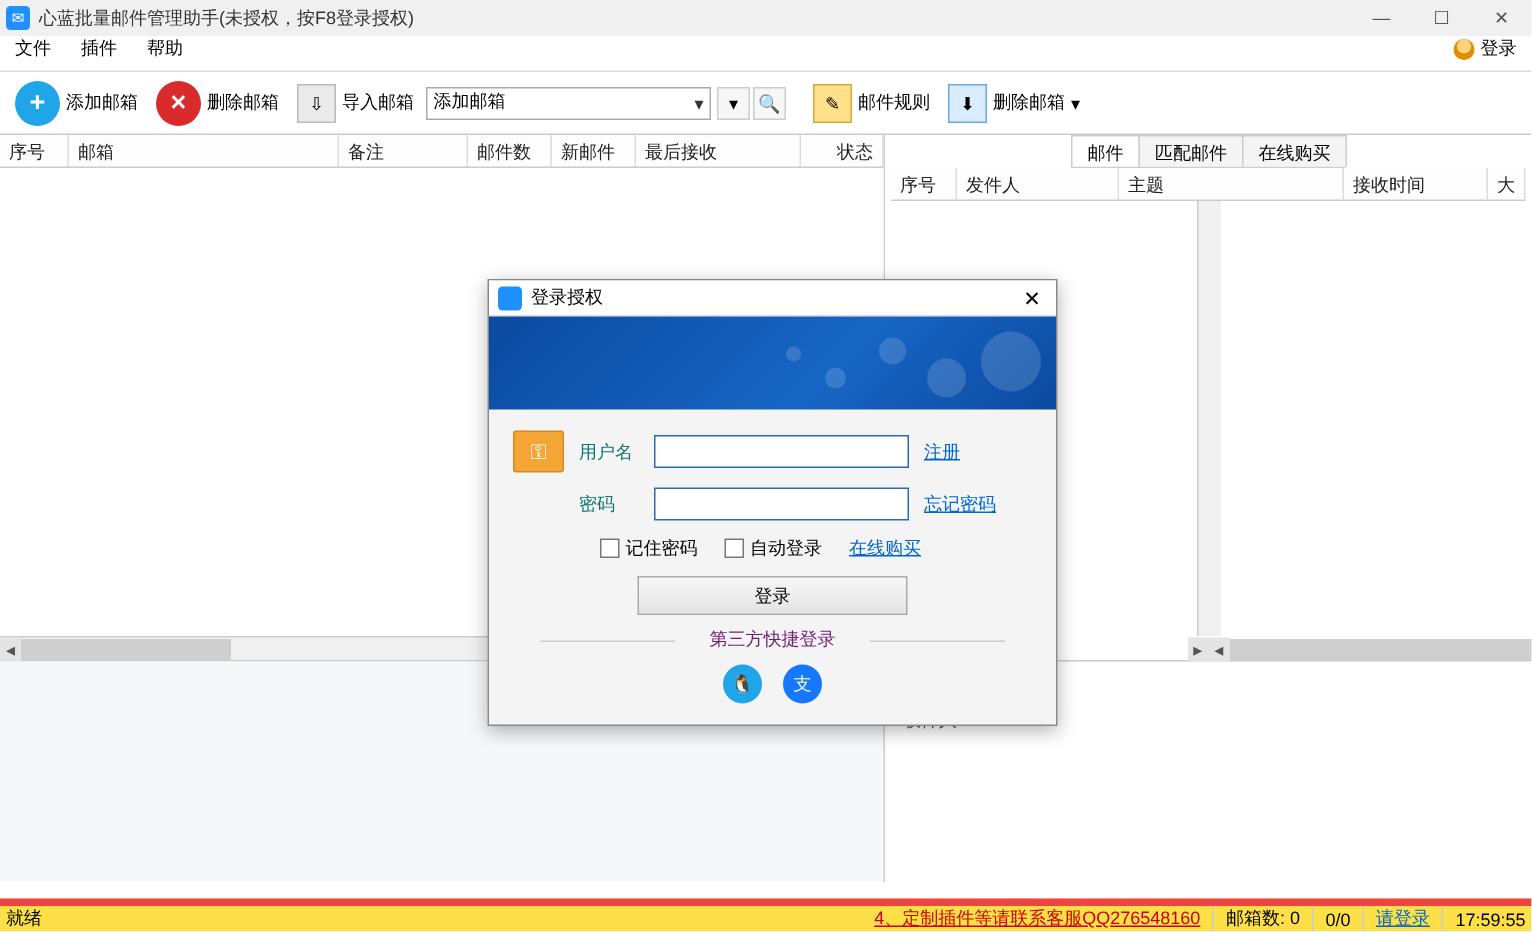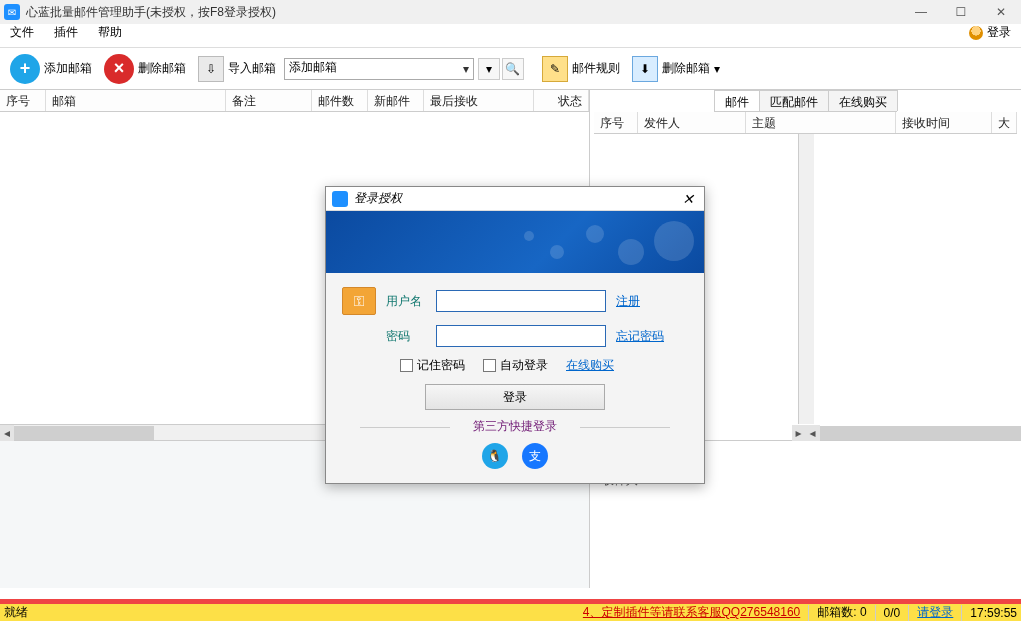--- a/index.html
+++ b/index.html
@@ -58,21 +58,21 @@
 
 
 .statusbar { position:absolute; bottom:0; left:0; right:0; height:22px; background:#fde047; border-top:5px solid #ef4444; display:flex; align-items:center; padding:0 4px; gap:8px; }
 .statusbar .spacer { flex:1; }
 .statusbar .red { color:#c00; text-decoration:underline; }
 .statusbar .blue { color:#06c; text-decoration:underline; }
 .statussep { border-left:1px solid #ccc; height:16px; }
 
 
 .modal { position:absolute; left:325px; top:186px; width:380px; background:#f4f4f4; border:1px solid #888; box-shadow:0 3px 12px rgba(0,0,0,.3); }
-.modal-title { height:24px; background:#fff; display:flex; align-items:center; padding:0 6px; border-bottom:1px solid #ddd;font-style:italic; }
+.modal-title { height:24px; background:#fff; display:flex; align-items:center; padding:0 6px; border-bottom:1px solid #ddd; }
 .modal-title .micon { width:16px; height:16px; background:#1e90ff; border-radius:3px; margin-right:6px; }
 .modal-title .close { margin-left:auto; width:20px; text-align:center; font-size:14px; }
 .modal-banner { height:62px; background:linear-gradient(135deg,#0b4aa0 0%, #1766c4 60%, #0b4aa0 100%); position:relative; overflow:hidden; }
 .modal-banner .dot { position:absolute; border-radius:50%; background:rgba(255,255,255,.15); }
 .modal-body { padding:14px 16px 10px 16px; }
 .formrow { display:flex; align-items:center; margin-bottom:10px; gap:10px; }
 .keyicon { width:34px; height:28px; background:#f3a536; border:1px solid #d4882a; border-radius:2px; display:flex; align-items:center; justify-content:center; color:#fff; font-size:14px; }
 .formlabel { width:40px; text-align:left; color:#0f766e; }
 .forminput { flex:0 0 170px; height:22px; border:1px solid #2a69b5; background:#fff; padding:0 4px; }
 .formlink { color:#06c; text-decoration:underline; }

